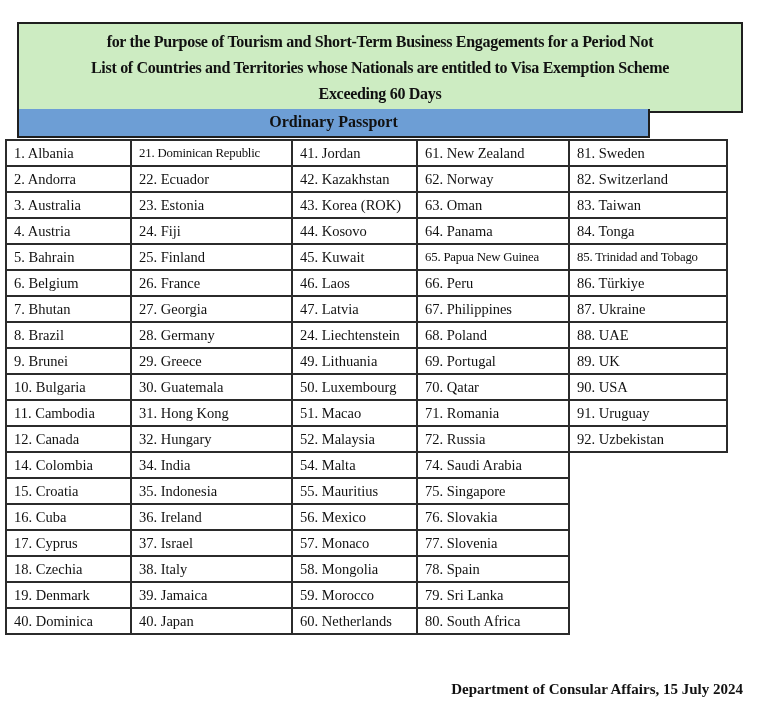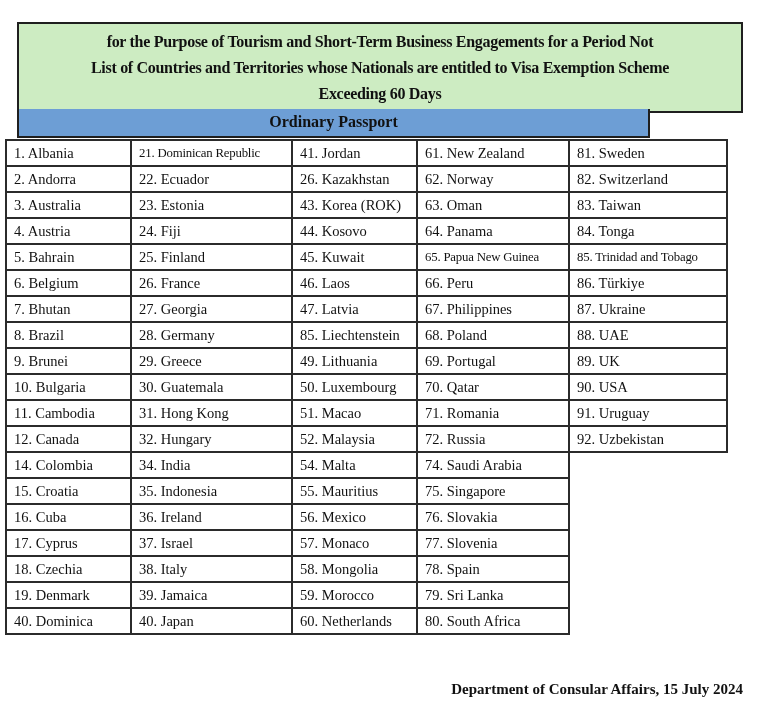--- a/index.html
+++ b/index.html
@@ -84,21 +84,21 @@
         <tr>
           <td>1. Albania</td>
           <td class="tight">21. Dominican Republic</td>
           <td>41. Jordan</td>
           <td>61. New Zealand</td>
           <td>81. Sweden</td>
         </tr>
         <tr>
           <td>2. Andorra</td>
           <td>22. Ecuador</td>
-          <td>26. Kazakhstan</td>
+          <td>42. Kazakhstan</td>
           <td>62. Norway</td>
           <td>82. Switzerland</td>
         </tr>
         <tr>
           <td>3. Australia</td>
           <td>23. Estonia</td>
           <td>43. Korea (ROK)</td>
           <td>63. Oman</td>
           <td>83. Taiwan</td>
         </tr>
@@ -126,21 +126,21 @@
         <tr>
           <td>7. Bhutan</td>
           <td>27. Georgia</td>
           <td>47. Latvia</td>
           <td>67. Philippines</td>
           <td>87. Ukraine</td>
         </tr>
         <tr>
           <td>8. Brazil</td>
           <td>28. Germany</td>
-          <td>85. Liechtenstein</td>
+          <td>24. Liechtenstein</td>
           <td>68. Poland</td>
           <td>88. UAE</td>
         </tr>
         <tr>
           <td>9. Brunei</td>
           <td>29. Greece</td>
           <td>49. Lithuania</td>
           <td>69. Portugal</td>
           <td>89. UK</td>
         </tr>

